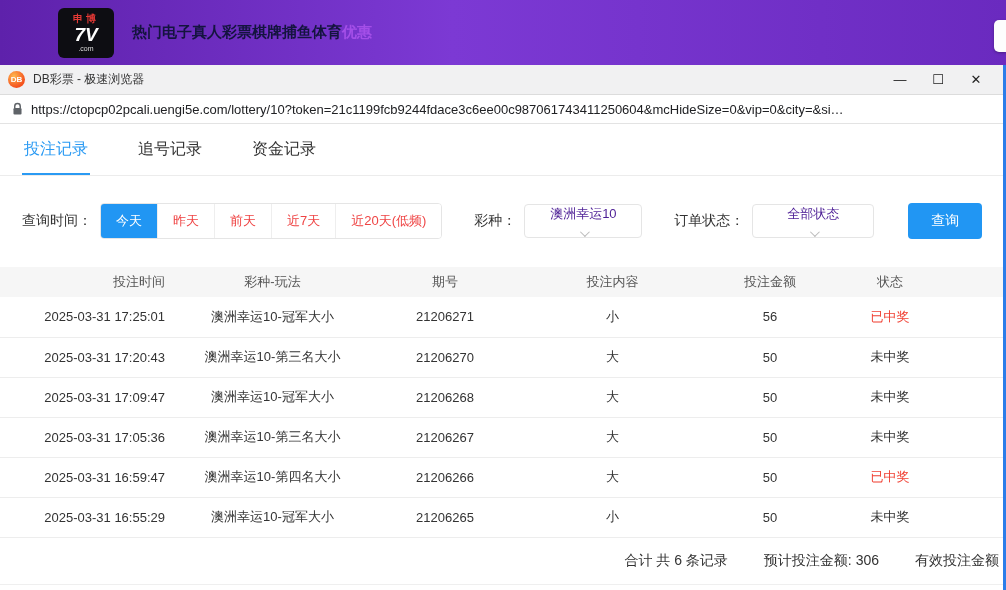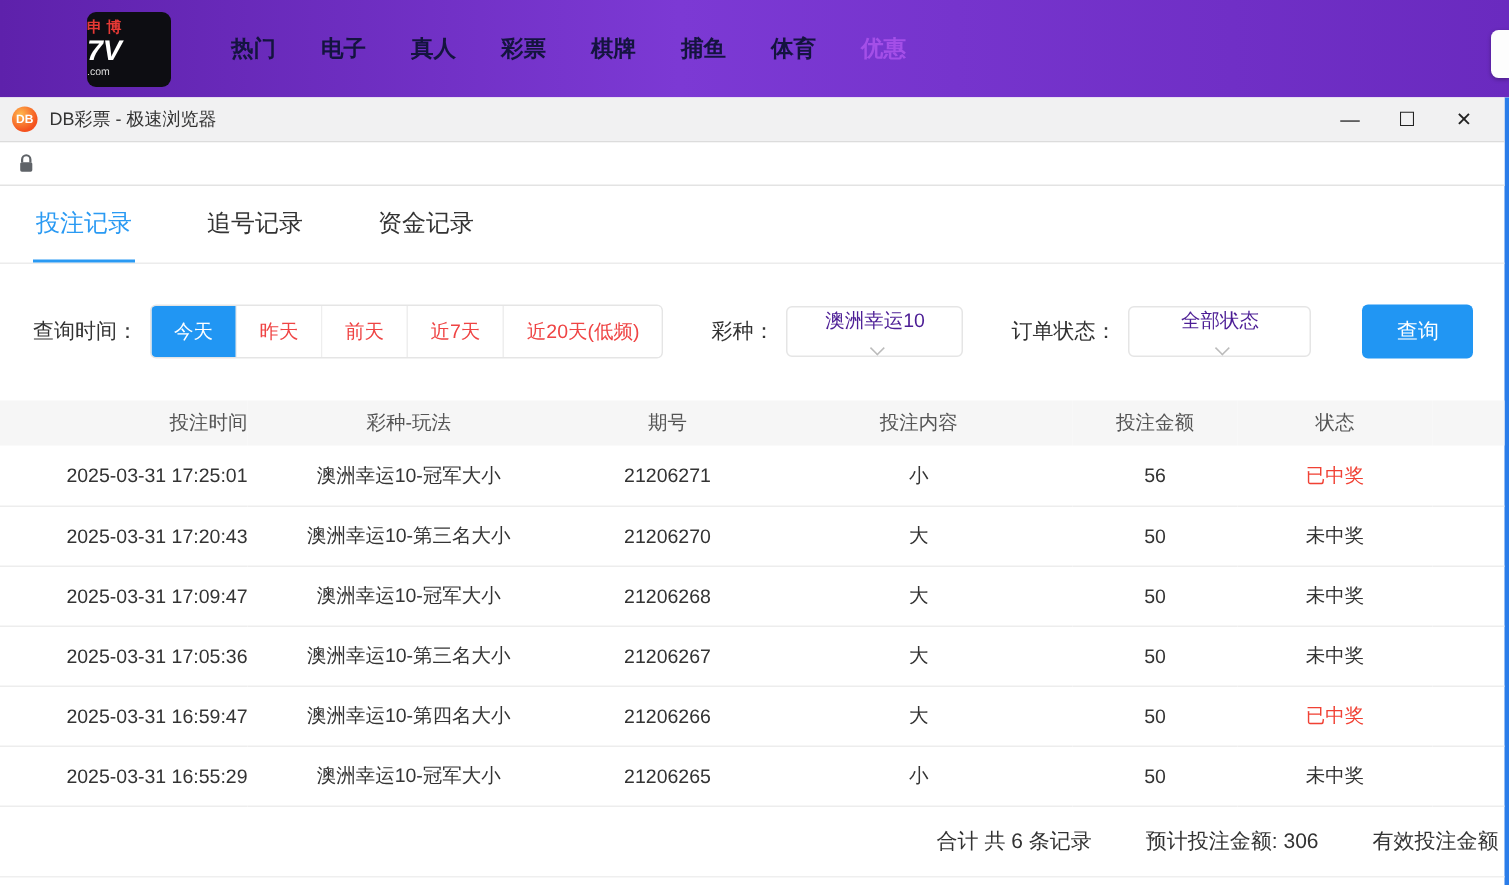--- a/index.html
+++ b/index.html
@@ -4,26 +4,26 @@
 <style>
   * { margin:0; padding:0; box-sizing:border-box; }
   html,body { width:1006px; height:590px; overflow:hidden; background:#fff;
     font-family:"Liberation Sans","DejaVu Sans",sans-serif; }
 
   
   .topbar { position:relative; height:65px;
     background:linear-gradient(90deg,#5e21ab 0%,#7c39d4 45%,#6a2abf 100%);
     display:flex; align-items:center; }
   .logo { margin-left:58px; width:56px; height:50px; background:#0d0d12;
-    border-radius:6px; display:flex; flex-direction:column; 
+    border-radius:6px; display:flex; flex-direction:column; align-items:center;
     justify-content:center; line-height:1; }
   .logo .l1 { color:#e53935; font-size:10px; font-weight:700; letter-spacing:3px; }
   .logo .l2 { color:#fff; font-size:19px; font-weight:800; font-style:italic; margin-top:1px; }
   .logo .l3 { color:#ddd; font-size:7px; margin-top:1px; }
-  .site-nav { display:flex; margin-left:40px; gap:30px; }
+  .site-nav { display:flex; margin-left:18px; }
   .site-nav .nav-item { font-size:15px; font-weight:700; color:#14143f;
     cursor:pointer; white-space:nowrap; }
   .site-nav .nav-item.promo { color:#a44fe8; }
   .float-widget { position:absolute; right:0; top:20px; width:12px; height:32px;
     background:#fdfdfd; border-radius:5px 0 0 5px; box-shadow:0 1px 3px rgba(0,0,0,.3); }
 
   
   .browser { position:absolute; top:65px; left:0; right:0; bottom:0; background:#fff;
     border-right:3px solid #2b7de9; }
   .titlebar { height:30px; background:#f1f1f2; border-bottom:1px solid #dcdcdc;
@@ -115,20 +115,21 @@
     </div>
   </div>
 
   <div class="urlbar">
     <span style="display:flex;">
       <svg width="11" height="14" viewBox="0 0 12 14">
           <path d="M3 6.2V4a3 3 0 0 1 6 0v2.2" fill="none" stroke="#5f6368" stroke-width="1.6"></path>
           <rect x="1.6" y="6" width="8.8" height="7" rx="1.2" fill="#5f6368"></rect>
         </svg>
     </span>
+    <span class="url-text">https://ctopcp02pcali.uengi5e.com/lottery/10?token=21c1199fcb9244fdace3c6ee00c987061743411250604&amp;mcHideSize=0&amp;vip=0&amp;city=&amp;si…</span>
   </div>
 
   <div class="tabs">
     <span class="tab active">投注记录</span>
     <span class="tab">追号记录</span>
     <span class="tab">资金记录</span>
   </div>
 
   <div class="filters">
     <span class="flabel">查询时间：</span>

